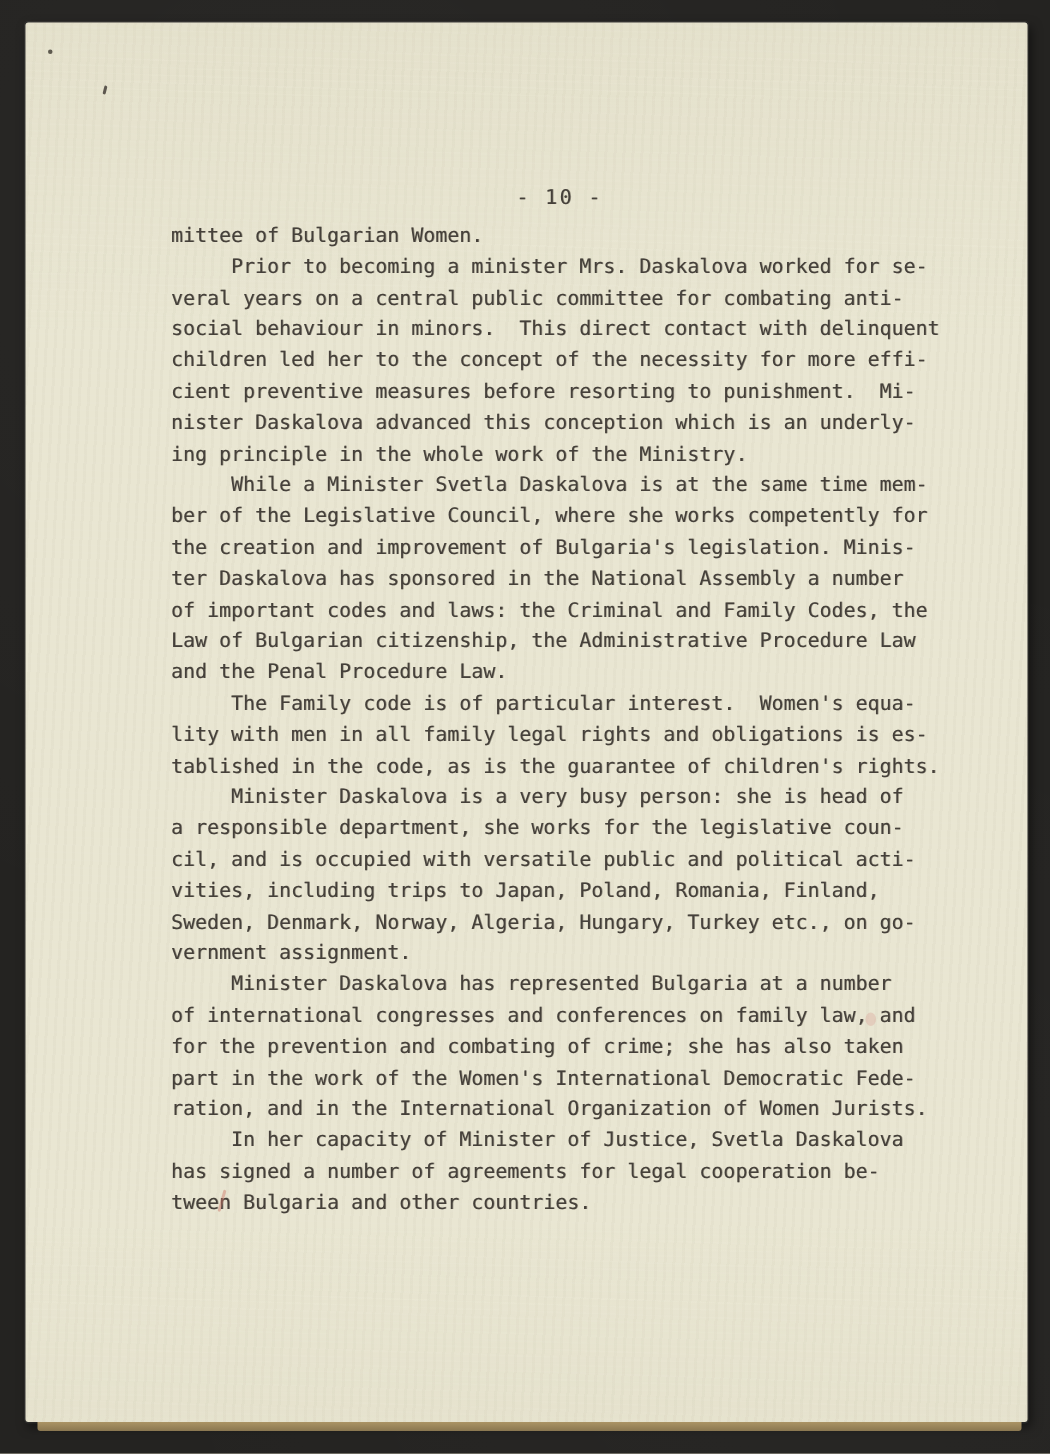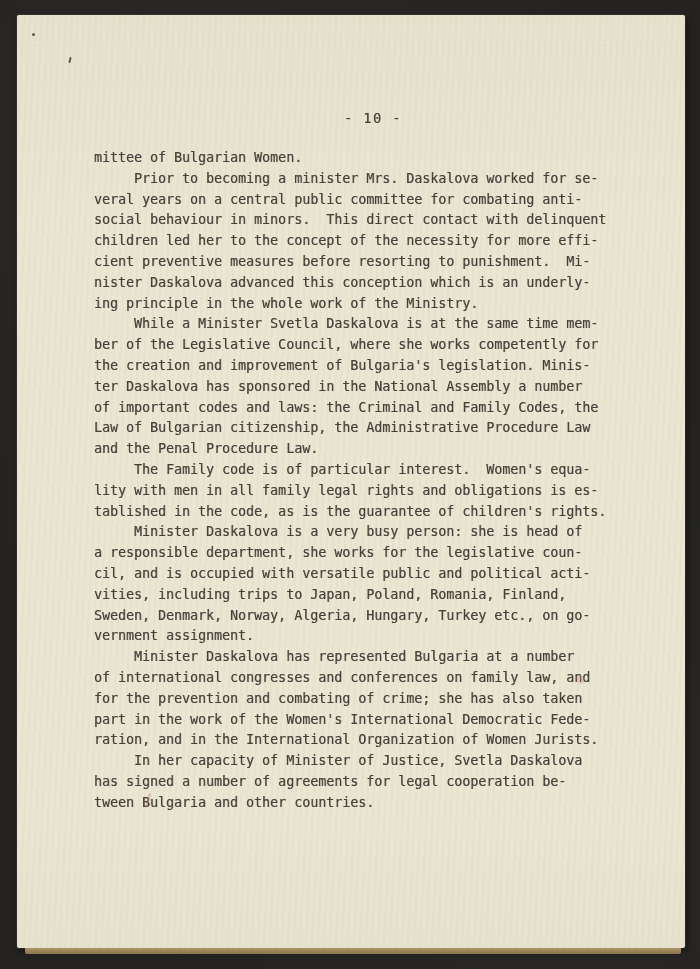--- a/index.html
+++ b/index.html
@@ -40,32 +40,32 @@
     border-radius: 2px;
     background:
       repeating-linear-gradient(93deg, rgba(120,110,80,0.03) 0 2px, transparent 2px 6px),
       repeating-linear-gradient(2deg, rgba(255,255,252,0.035) 0 1px, transparent 1px 5px),
       linear-gradient(180deg, rgba(214,209,184,0.22), rgba(255,255,250,0) 22%),
       linear-gradient(0deg, rgba(214,209,184,0.16), rgba(255,255,250,0) 14%);
     pointer-events: none;
   }
   .page-number {
     position: absolute;
-    top: 95px;
+    top: 109px;
     left: 356px;
     transform: translateX(-50%);
     font-size: 13.5px;
     letter-spacing: 1.5px;
     color: var(--ink, #45403a);
     text-shadow: 0.5px 0.2px 0 rgba(64,58,48,0.45);
     white-space: pre;
   }
   .text-block {
     position: absolute;
-    left: 77px;
+    left: 97px;
     top: 133px;
     font-size: 13.3px;
     line-height: 20.8px;
     color: var(--ink, #45403a);
     white-space: pre;
     text-shadow: 0.5px 0.2px 0 rgba(64,58,48,0.45);
   }
   .text-block .line {
     height: 20.8px;
   }

